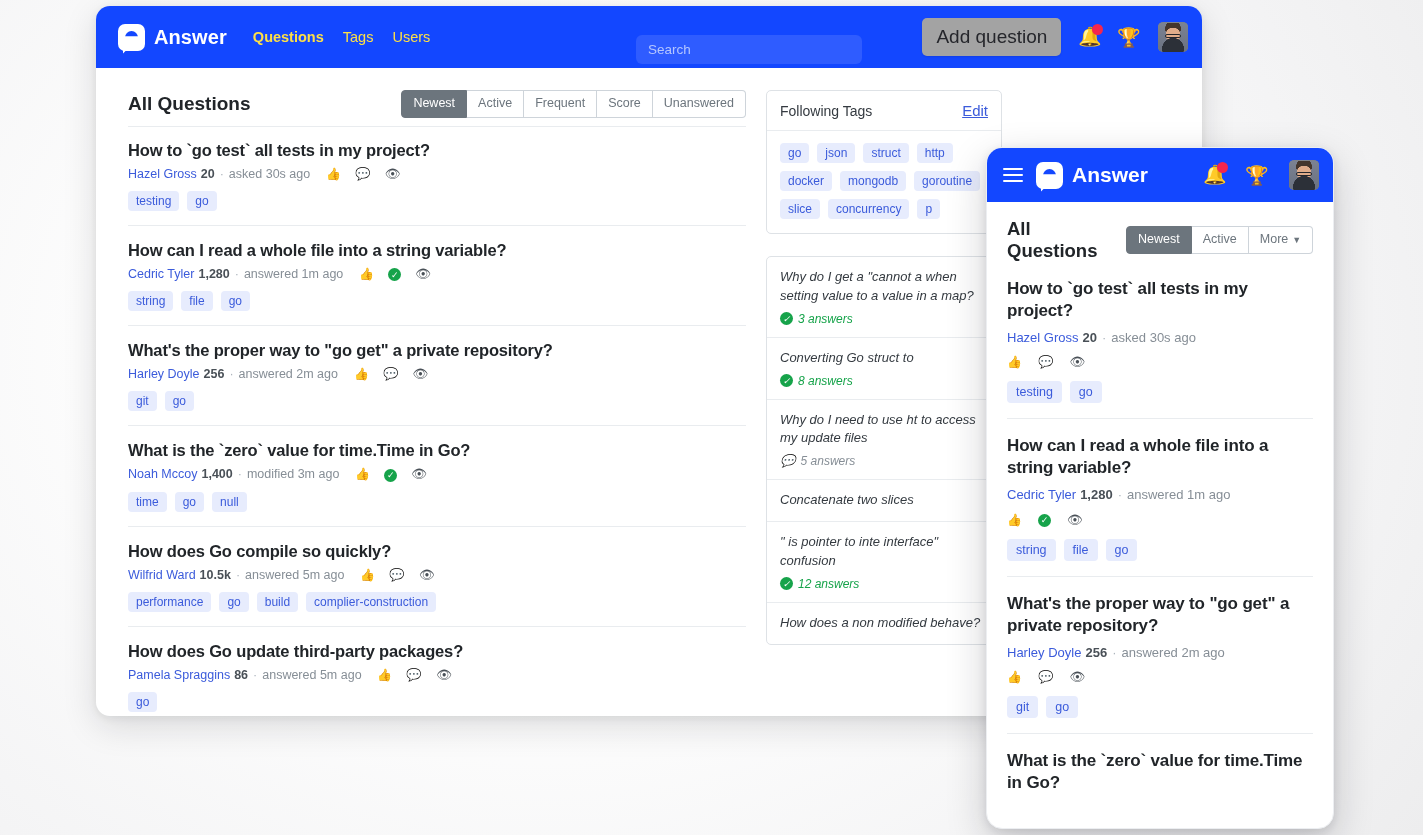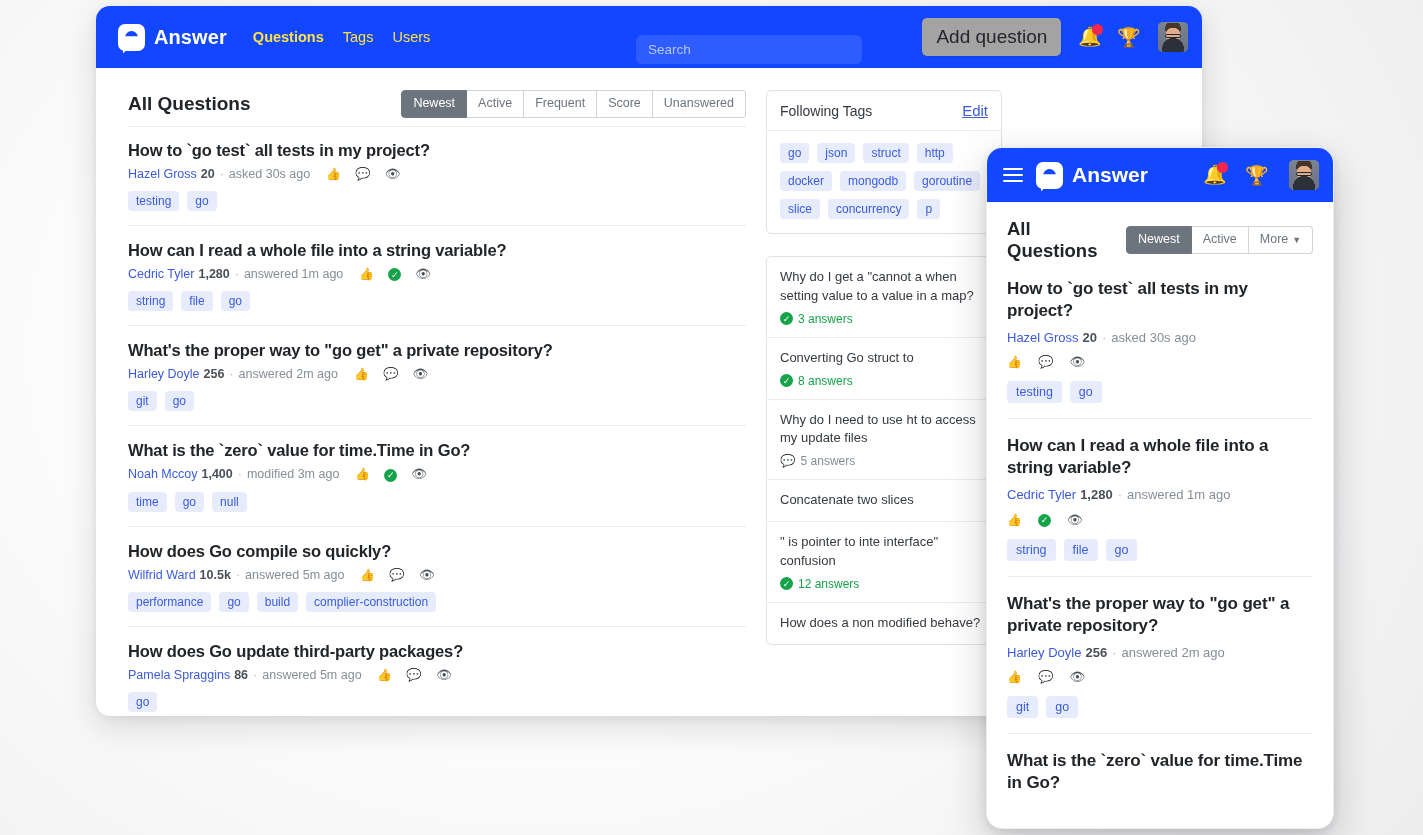--- a/index.html
+++ b/index.html
@@ -143,21 +143,21 @@
     border:1px solid #dee2e6; border-radius:5px; background:#fff;
     margin-bottom:22px; overflow:hidden;
   }
   .card-head {
     display:flex; align-items:center; justify-content:space-between;
     padding:11px 13px; border-bottom:1px solid #e9ecef;
   }
   .card-title { font-size:14px; color:#343a40;text-align:center; }
   .card-edit { font-size:15px; color:#3b5bdb; cursor:pointer;text-decoration:underline; }
   .card-tags { padding:12px 13px 14px; display:flex; flex-wrap:wrap; gap:8px; }
-  .hot-item { padding:11px 13px; border-bottom:1px solid #e9ecef; }
+  .hot-item { padding:11px 13px; border-bottom:1px solid #e9ecef;font-style:italic; }
   .hot-item:last-child { border-bottom:none; }
   .hot-q { font-size:13px; color:#343a40; line-height:1.45; cursor:pointer; }
   .hot-ans { margin-top:6px; display:flex; align-items:center; gap:5px; font-size:12px; }
   .hot-ans.green { color:#16a34a; }
   .hot-ans.gray { color:#868e96; }
 
   
   #mobile-window {
     position:absolute; left:986px; top:147px;
     width:348px; height:682px;

